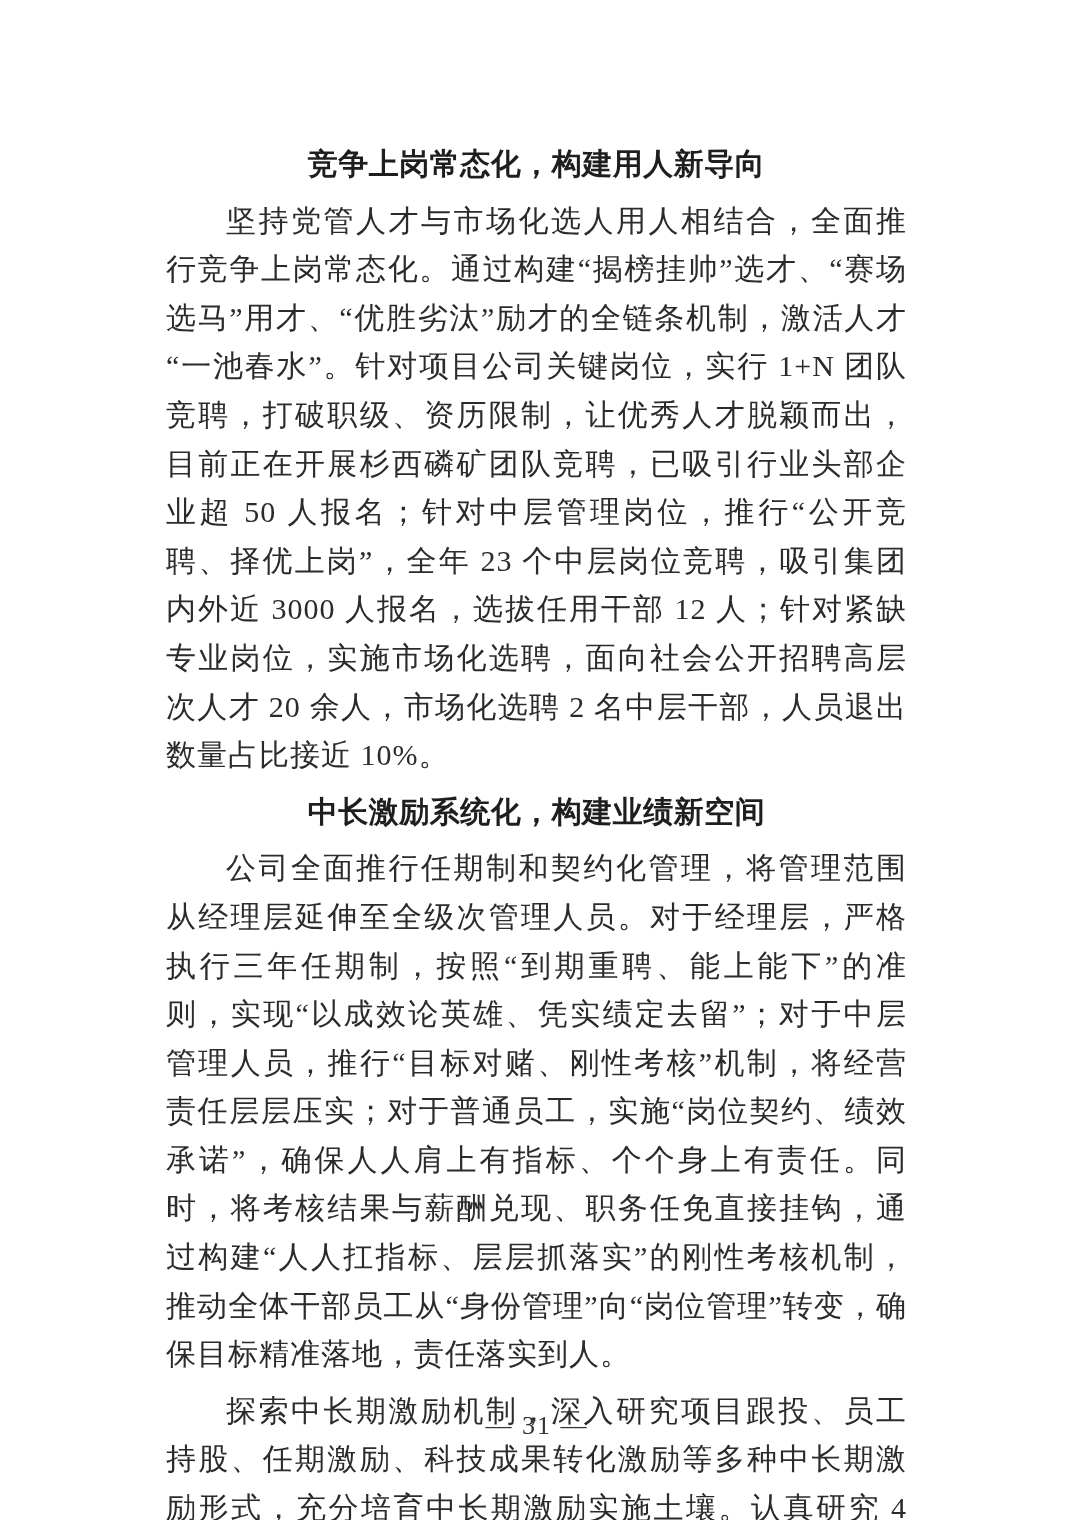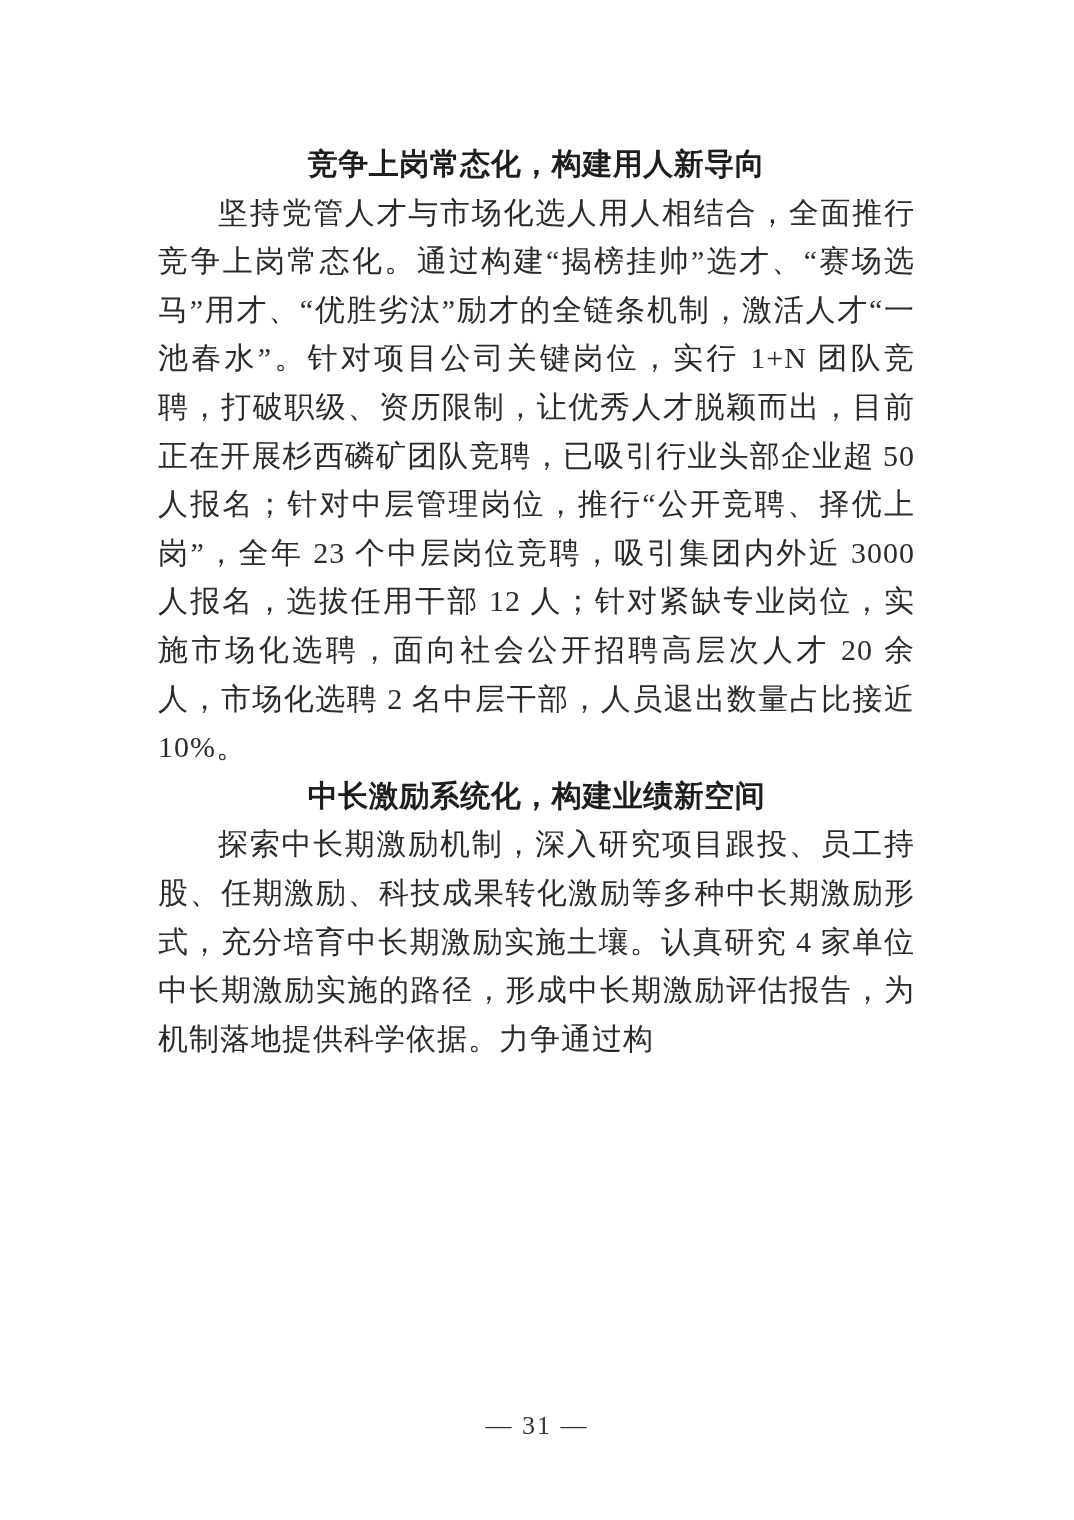--- a/index.html
+++ b/index.html
@@ -30,21 +30,21 @@
   .sec-heading {
     margin: 0;
     font-size: 30px;
     font-weight: bold;
     text-align: center;
     text-indent: 0;
     letter-spacing: 0.5px;
     color: #1e1e1e;
   }
   .para {
-    margin: 0;
+    margin: 8px;
     text-indent: 2em;
   }
   .page-number {
     position: absolute;
     left: 0;
     top: 1410px;
     width: 100%;
     text-align: center;
     font-size: 26px;
     line-height: 32px;
@@ -55,19 +55,20 @@
 </head>
 <body>
 
 <div class="page">
   <div class="content">
 
     <h2 class="sec-heading">竞争上岗常态化，构建用人新导向</h2>
     <p class="para">坚持党管人才与市场化选人用人相结合，全面推行竞争上岗常态化。通过构建“揭榜挂帅”选才、“赛场选马”用才、“优胜劣汰”励才的全链条机制，激活人才“一池春水”。针对项目公司关键岗位，实行 1+N 团队竞聘，打破职级、资历限制，让优秀人才脱颖而出，目前正在开展杉西磷矿团队竞聘，已吸引行业头部企业超 50 人报名；针对中层管理岗位，推行“公开竞聘、择优上岗”，全年 23 个中层岗位竞聘，吸引集团内外近 3000 人报名，选拔任用干部 12 人；针对紧缺专业岗位，实施市场化选聘，面向社会公开招聘高层次人才 20 余人，市场化选聘 2 名中层干部，人员退出数量占比接近 10%。</p>
 
     <h2 class="sec-heading">中长激励系统化，构建业绩新空间</h2>
+    <p class="para">公司全面推行任期制和契约化管理，将管理范围从经理层延伸至全级次管理人员。对于经理层，严格执行三年任期制，按照“到期重聘、能上能下”的准则，实现“以成效论英雄、凭实绩定去留”；对于中层管理人员，推行“目标对赌、刚性考核”机制，将经营责任层层压实；对于普通员工，实施“岗位契约、绩效承诺”，确保人人肩上有指标、个个身上有责任。同时，将考核结果与薪酬兑现、职务任免直接挂钩，通过构建“人人扛指标、层层抓落实”的刚性考核机制，推动全体干部员工从“身份管理”向“岗位管理”转变，确保目标精准落地，责任落实到人。</p>
 
     <p class="para">探索中长期激励机制，深入研究项目跟投、员工持股、任期激励、科技成果转化激励等多种中长期激励形式，充分培育中长期激励实施土壤。认真研究 4 家单位中长期激励实施的路径，形成中长期激励评估报告，为机制落地提供科学依据。力争通过构</p>
 
   </div>
 
   <div class="page-number">— 31 —</div>
 </div>
 
 </body></html>

